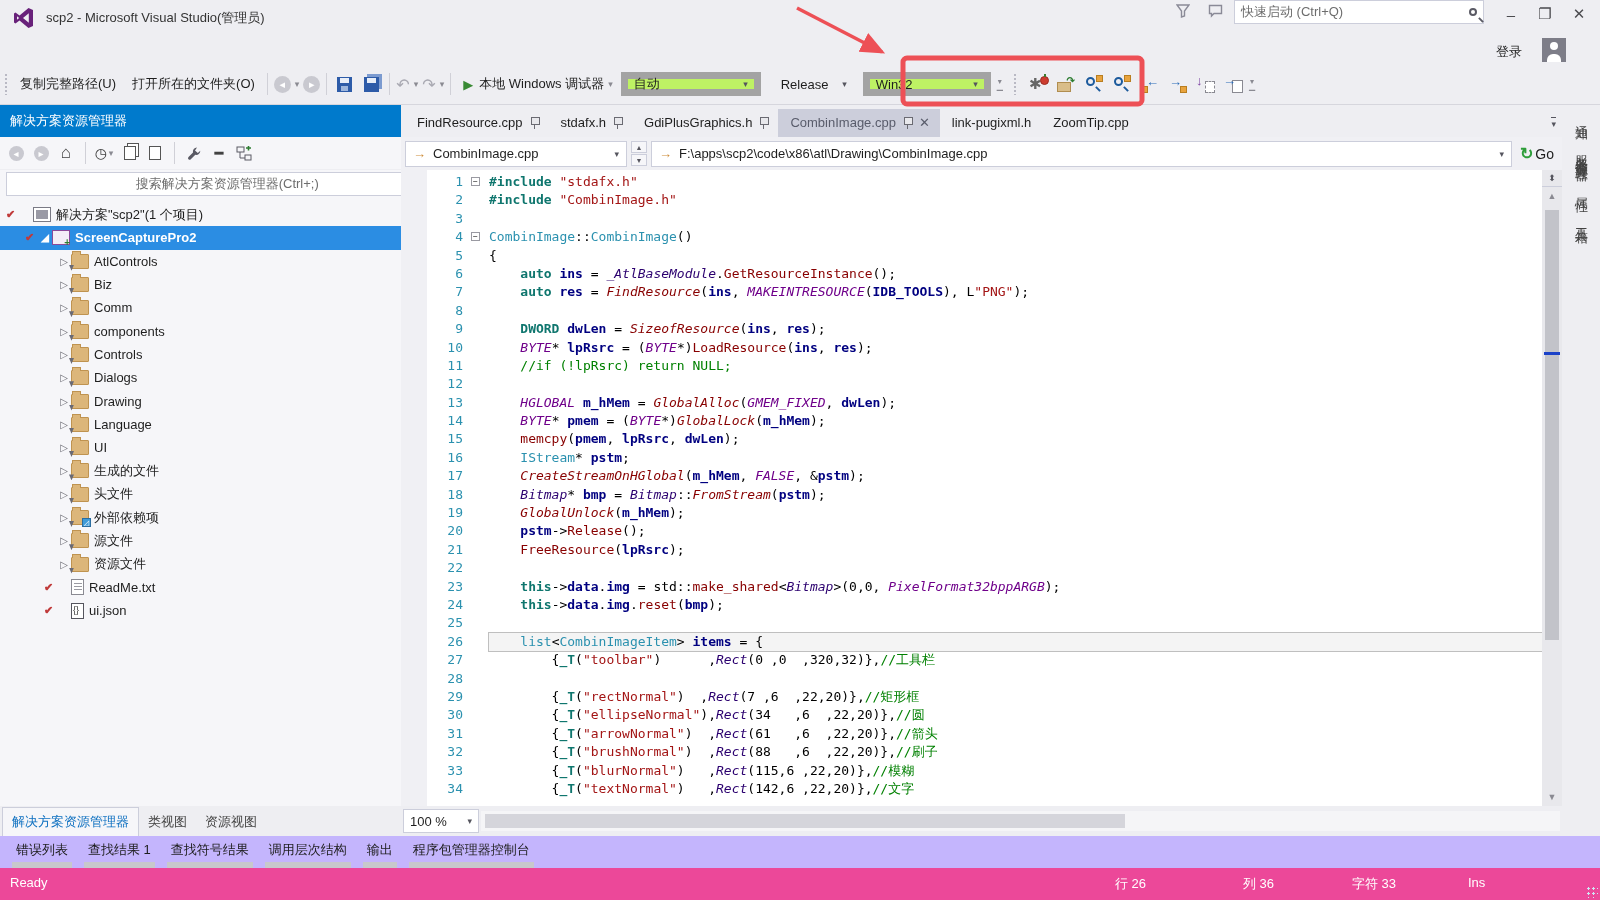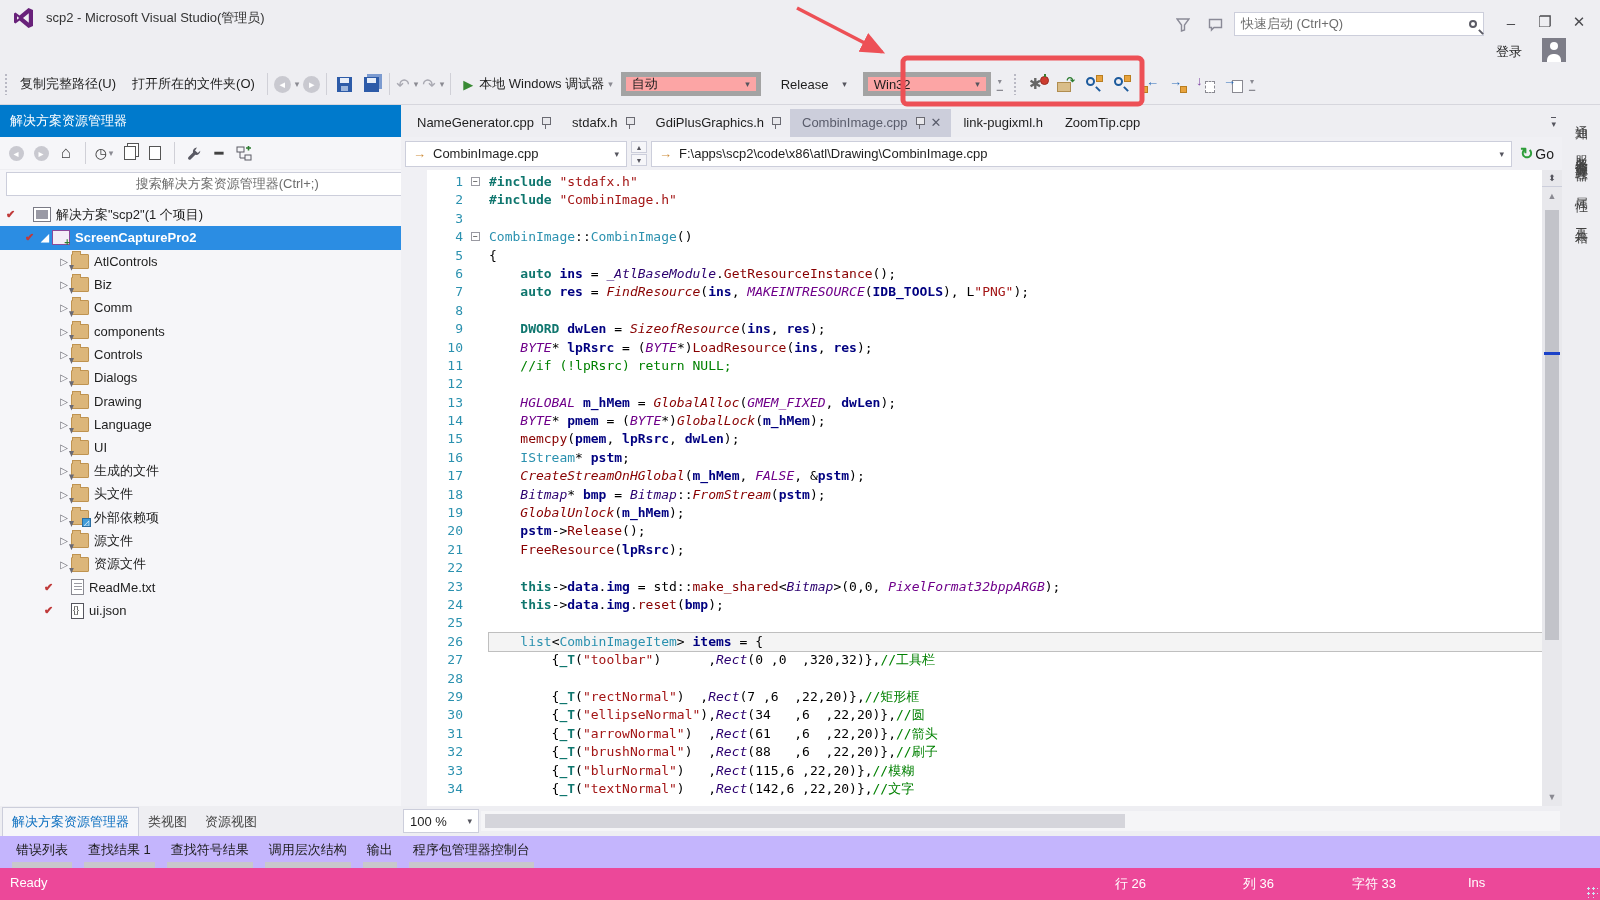--- a/index.html
+++ b/index.html
@@ -3,21 +3,21 @@
 <meta charset="utf-8">
 <style>
   * { margin:0; padding:0; box-sizing:border-box; }
   html,body { width:1600px; height:900px; overflow:hidden; }
   body { font-family:"Liberation Sans", sans-serif; font-size:13px; color:#1e1e1e; background:#eeeef2; position:relative; }
 
   
   #titlebar { position:absolute; left:0; top:0; width:1600px; height:36px; background:#eeeef2; display:flex; align-items:center; }
   .vslogo { margin:0 10px 0 12px; }
   .title-text { font-size:13px; color:#333; }
-  .tb-right { position:absolute; right:0; top:0; height:36px; display:flex; align-items:flex-end; }
+  .tb-right { position:absolute; right:0; top:0; height:36px; display:flex; align-items:flex-start; }
   .funnel,.bubble { width:26px; height:22px; display:flex; align-items:center; justify-content:center; color:#8a8a97; margin-right:6px; }
   .quick { width:250px; height:24px; background:#fff; border:1px solid #cccedb; display:flex; align-items:center; padding:0 6px; margin-right:10px; }
   .quick .ph { color:#6d6d6d; flex:1; }
   .mag-glyph { width:8px; height:8px; border:2px solid #5a5a64; border-radius:50%; position:relative; display:inline-block; }
   .mag-glyph::after { content:""; position:absolute; width:6px; height:2px; background:#5a5a64; transform:rotate(45deg); left:7px; top:9px; }
   .winbtn { width:34px; height:28px; display:flex; align-items:center; justify-content:center; color:#4b4b4f; font-size:15px; }
   .winbtn.close { margin-right:4px; }
 
   
   #menubar { position:absolute; left:0; top:36px; width:1600px; height:28px; display:flex; align-items:center; padding-left:8px; }
@@ -35,21 +35,21 @@
   .navcirc { width:17px; height:17px; border-radius:50%; background:#c9c9d0; color:#fff; font-size:11px; display:flex; align-items:center; justify-content:center; margin:0 2px; }
   .ddsmall { color:#8a8a92; font-size:9px; margin:0 2px; }
   .i-save { position:relative; width:15px; height:15px; background:#2d5ba8; margin:0 6px; }
   .i-save::before { content:""; position:absolute; left:3px; top:1px; width:9px; height:5px; background:#e8eef8; }
   .i-save::after { content:""; position:absolute; left:4px; bottom:1px; width:7px; height:5px; background:#9db6dd; }
   .i-saveall { position:relative; width:15px; height:15px; background:#2d5ba8; margin:0 6px; box-shadow:3px -3px 0 0 #7c9bd0; }
   .i-saveall::before { content:""; position:absolute; left:3px; top:1px; width:9px; height:5px; background:#e8eef8; }
   .undo { color:#a9a9b2; font-size:16px; margin:0 2px; }
   .play { color:#388a34; font-size:13px; margin:0 4px 0 8px; }
   .dbg-label { padding:4px 2px; }
-  .combo { height:24px; background:#fca5a5; border:5px solid #a3a3a3; display:flex; align-items:center; padding:0 6px; justify-content:space-between; }
+  .combo { height:24px; background:#bef264; border:7px solid #a3a3a3; display:flex; align-items:center; padding:0 6px; justify-content:space-between; }
   .combo .ca { color:#55555e; font-size:9px; margin-left:8px; }
   #combo-auto { width:140px; margin-left:6px; }
   #combo-config { width:78px; margin-left:14px; background:transparent; border:none; }
   #combo-platform { width:128px; margin-left:10px; }
   .ofl { display:flex; flex-direction:column; align-items:center; color:#8a8a92; font-size:8px; line-height:5px; margin:0 6px; }
   .vaicons { display:flex; align-items:center; gap:10px; margin-left:8px; }
   .icn16 { width:18px; height:18px; position:relative; display:inline-block; }
   .gear-g { color:#666; font-size:15px; line-height:18px; }
   .tomato { position:absolute; right:-2px; top:1px; width:9px; height:9px; border-radius:50%; background:#cd3c2f; border:1px solid #9c2a20; }
   .tomato::before { content:""; position:absolute; left:3px; top:-3px; width:2px; height:3px; background:#3d7c2f; }
@@ -443,21 +443,21 @@
   <div id="se-tabs">
       <span class="se-tab active">解决方案资源管理器</span>
       <span class="se-tab">类视图</span>
       <span class="se-tab">资源视图</span>
     </div>
 </div>
 
 <div id="editor">
   <div id="tabbar">
     <span class="etab">
-        <span>NameGenerator.cpp</span>
+        <span>FindResource.cpp</span>
         <span class="pin-g"></span>
       </span>
       <span class="etab">
         <span>stdafx.h</span>
         <span class="pin-g"></span>
       </span>
       <span class="etab">
         <span>GdiPlusGraphics.h</span>
         <span class="pin-g"></span>
       </span>

